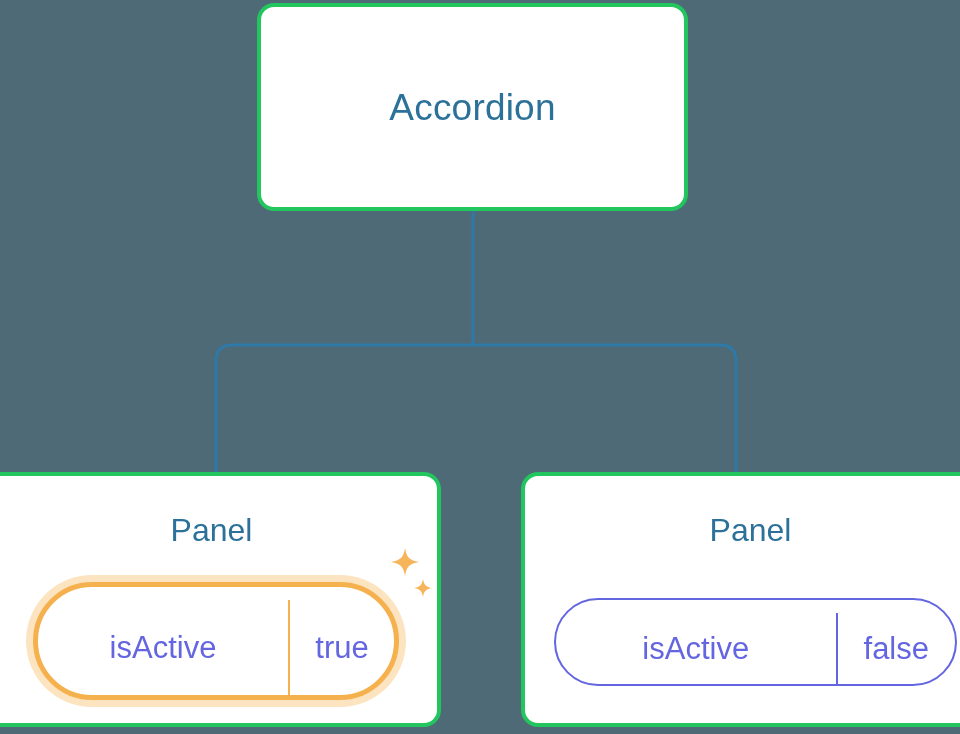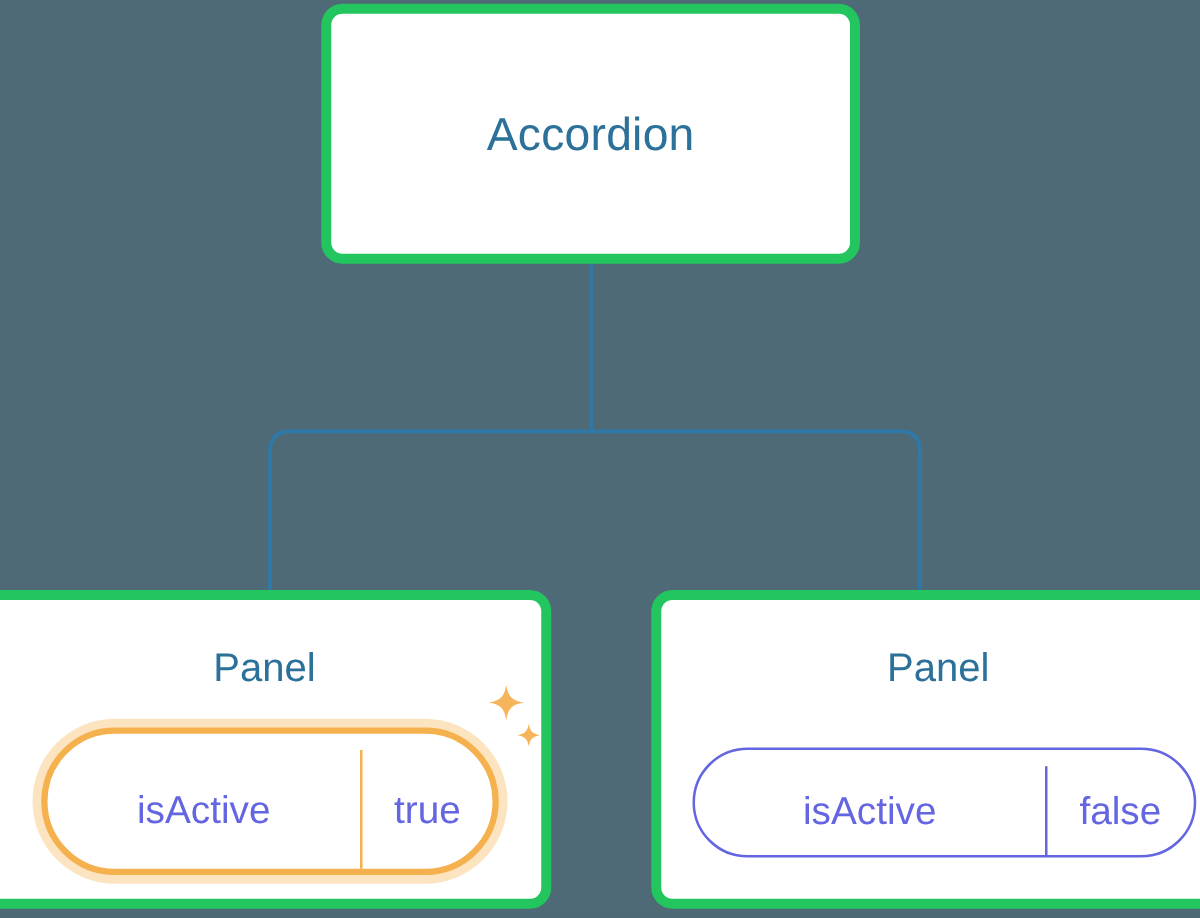--- a/index.html
+++ b/index.html
@@ -23,21 +23,21 @@
     top: 0;
     width: 960px;
     height: 734px;
     pointer-events: none;
   }
 
   
   .node {
     position: absolute;
     background: #ffffff;
-    border: 8px solid #22c55e;
+    border: 4px solid #22c55e;
     border-radius: 17px;
     box-sizing: border-box;
   }
 
   .node-root {
     left: 257px;
     top: 3px;
     width: 431px;
     height: 208px;
     display: flex;

